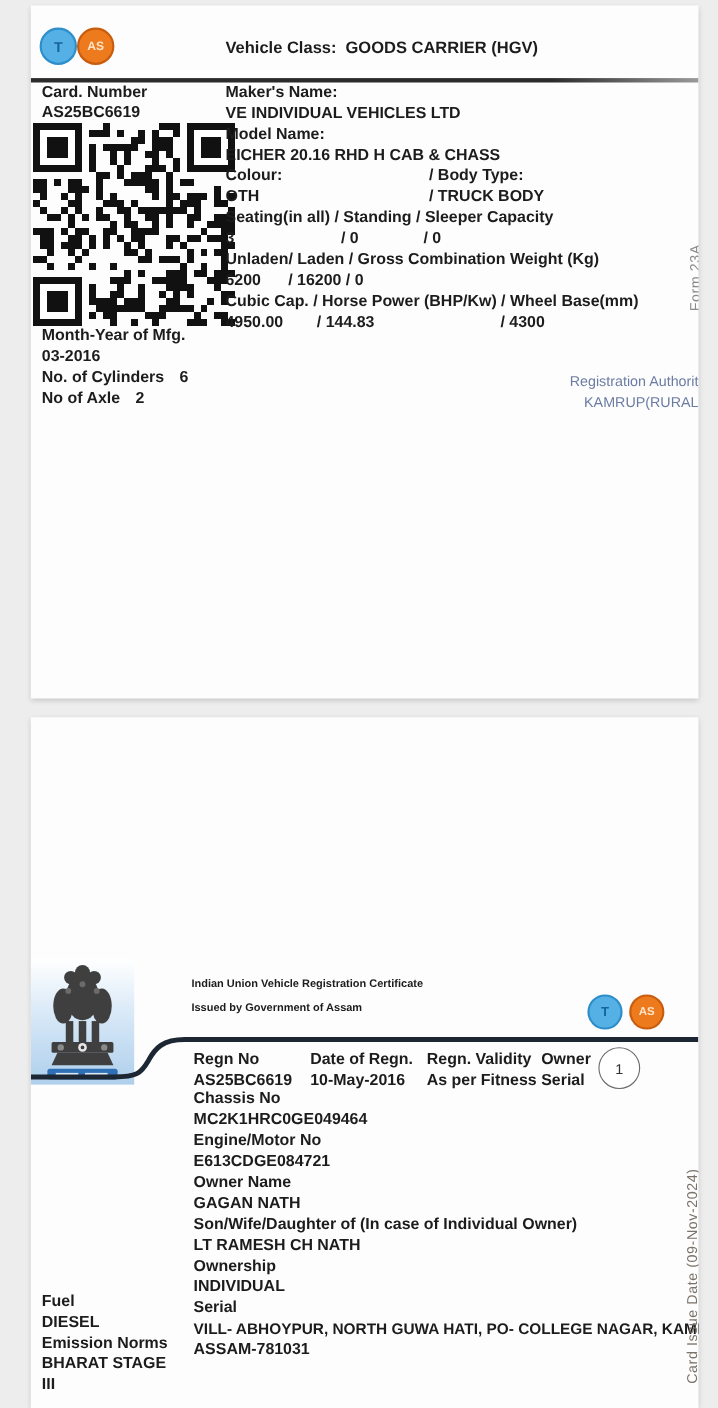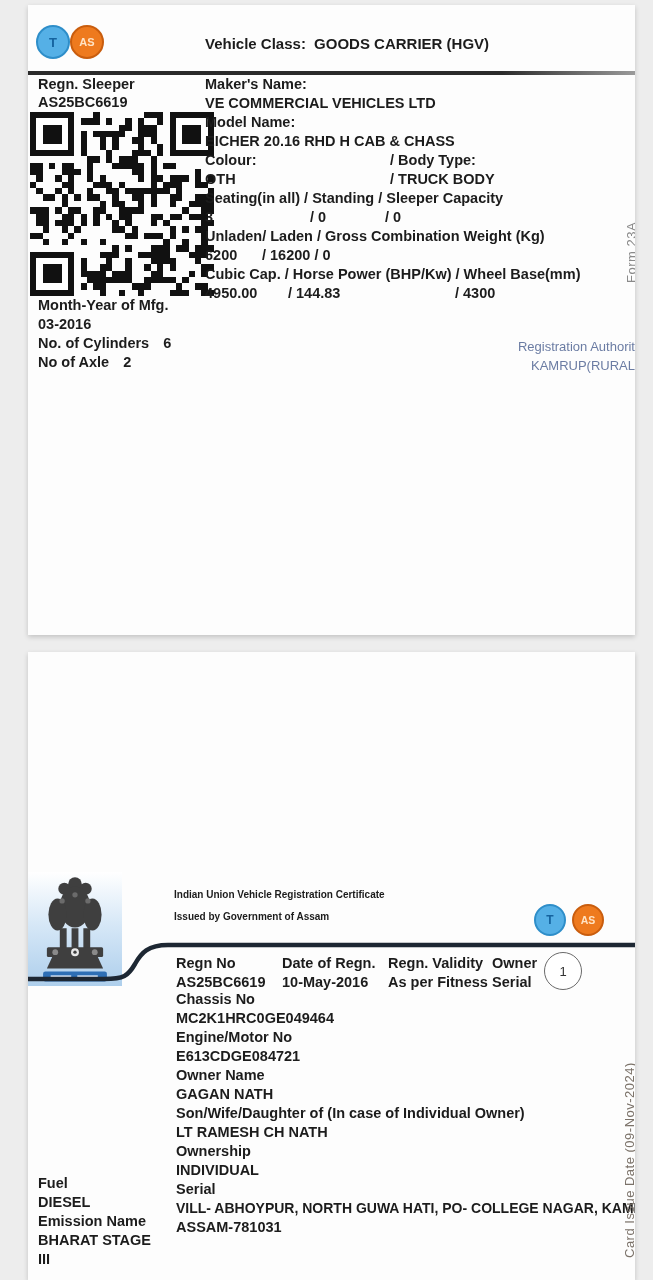--- a/index.html
+++ b/index.html
@@ -81,21 +81,21 @@
   </div>
 
   <div id="vc-header">
     <span class="b">Vehicle Class:</span>
     <span class="val" style="margin-left:4px;">GOODS CARRIER (HGV)</span>
   </div>
 
   <div id="rule-back"></div>
 
   <div id="back-left">
-    <div class="ln" style="height:18px;"><span class="b">Regn. Sleeper</span></div>
+    <div class="ln" style="height:18px;"><span class="b">Card. Number</span></div>
     <div class="ln" style="height:18px;"><span class="b">AS25BC6619</span></div>
   </div>
 
   <div id="qr-box">
     <svg id="qr-svg" width="184" height="188" viewBox="0 0 29 29" shape-rendering="crispEdges">
         <rect x="10" y="0" width="1" height="1" fill="#111"></rect>
         <rect x="18" y="0" width="1" height="1" fill="#111"></rect>
         <rect x="19" y="0" width="1" height="1" fill="#111"></rect>
         <rect x="20" y="0" width="1" height="1" fill="#111"></rect>
         <rect x="8" y="1" width="1" height="1" fill="#111"></rect>
@@ -404,21 +404,21 @@
       <span class="val" style="margin-left:10px;">6</span>
     </div>
     <div class="ln">
       <span class="b">No of Axle</span>
       <span class="val" style="margin-left:10px;">2</span>
     </div>
   </div>
 
   <div id="back-right">
     <div class="ln"><span class="b">Maker's Name:</span></div>
-    <div class="ln"><span class="val">VE COMMERCIAL VEHICLES LTD</span></div>
+    <div class="ln"><span class="val">VE INDIVIDUAL VEHICLES LTD</span></div>
     <div class="ln"><span class="b">Model Name:</span></div>
     <div class="ln"><span class="val">EICHER 20.16 RHD H CAB &amp; CHASS</span></div>
     <div class="ln">
       <span class="b">Colour:</span>
       <span class="b abs" style="left:185px;">/ Body Type:</span>
     </div>
     <div class="ln">
       <span class="val">OTH</span>
       <span class="val abs" style="left:185px;">/ TRUCK BODY</span>
     </div>
@@ -523,19 +523,19 @@
     <div class="ln"><span class="b">Ownership</span></div>
     <div class="ln"><span class="val">INDIVIDUAL</span></div>
     <div class="ln"><span class="b">Serial</span></div>
     <div class="ln"><span class="val addr">VILL- ABHOYPUR, NORTH GUWA HATI, PO- COLLEGE NAGAR, KAMRUP-</span></div>
     <div class="ln"><span class="val">ASSAM-781031</span></div>
   </div>
 
   <div id="front-left-col">
     <div class="ln"><span class="b">Fuel</span></div>
     <div class="ln"><span class="val">DIESEL</span></div>
-    <div class="ln"><span class="b">Emission Name</span></div>
+    <div class="ln"><span class="b">Emission Norms</span></div>
     <div class="ln"><span class="val">BHARAT STAGE</span></div>
     <div class="ln"><span class="val">III</span></div>
   </div>
 
   <span class="vtext" id="card-issue">Card Issue Date (09-Nov-2024)</span>
 </div>
 
 </body></html>

